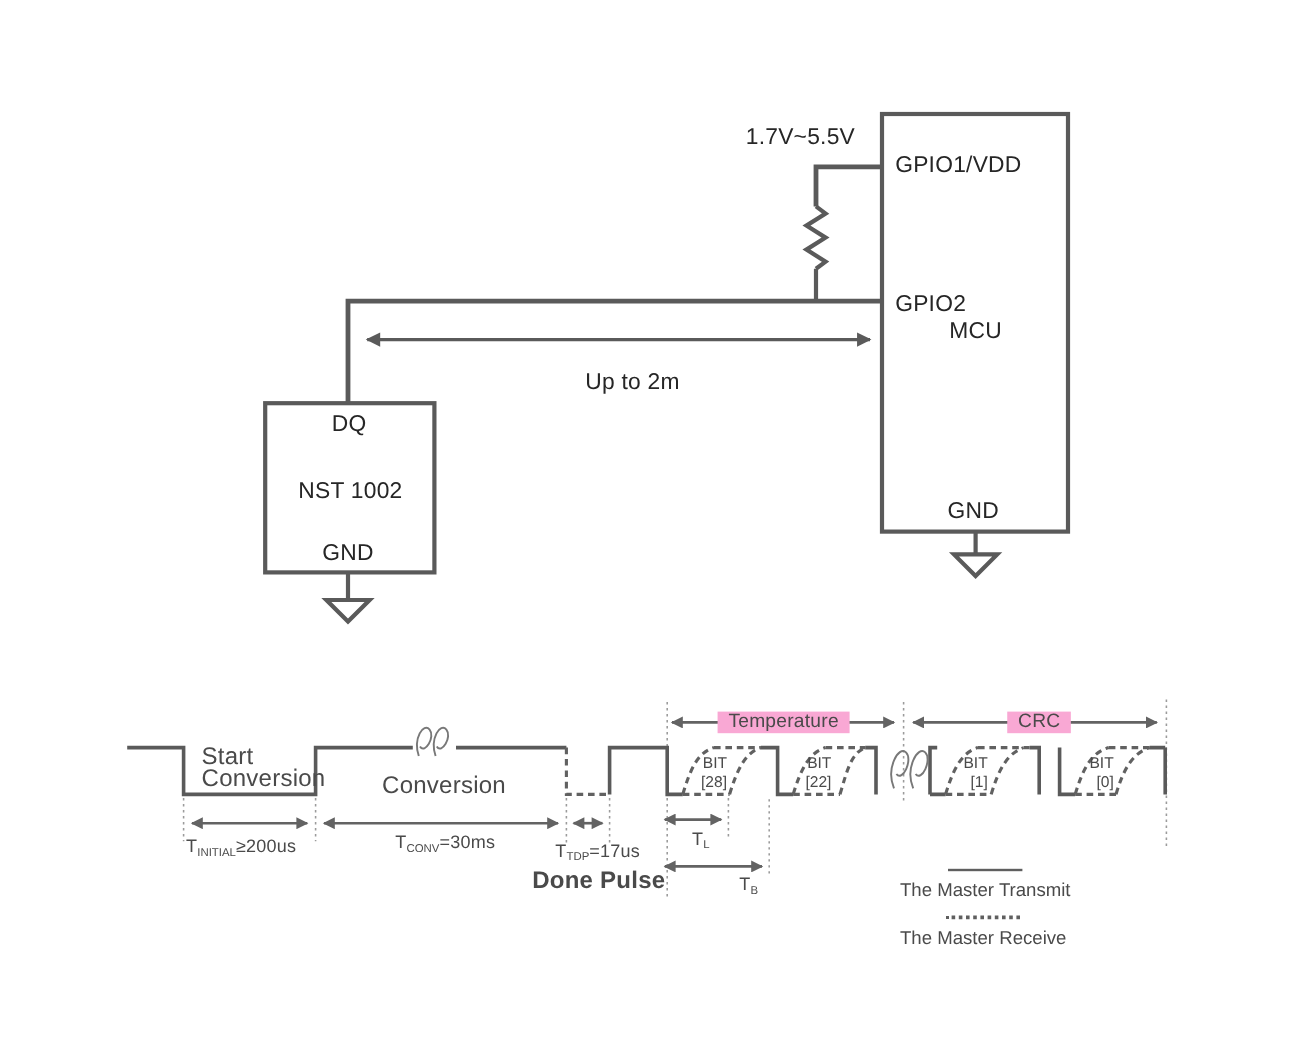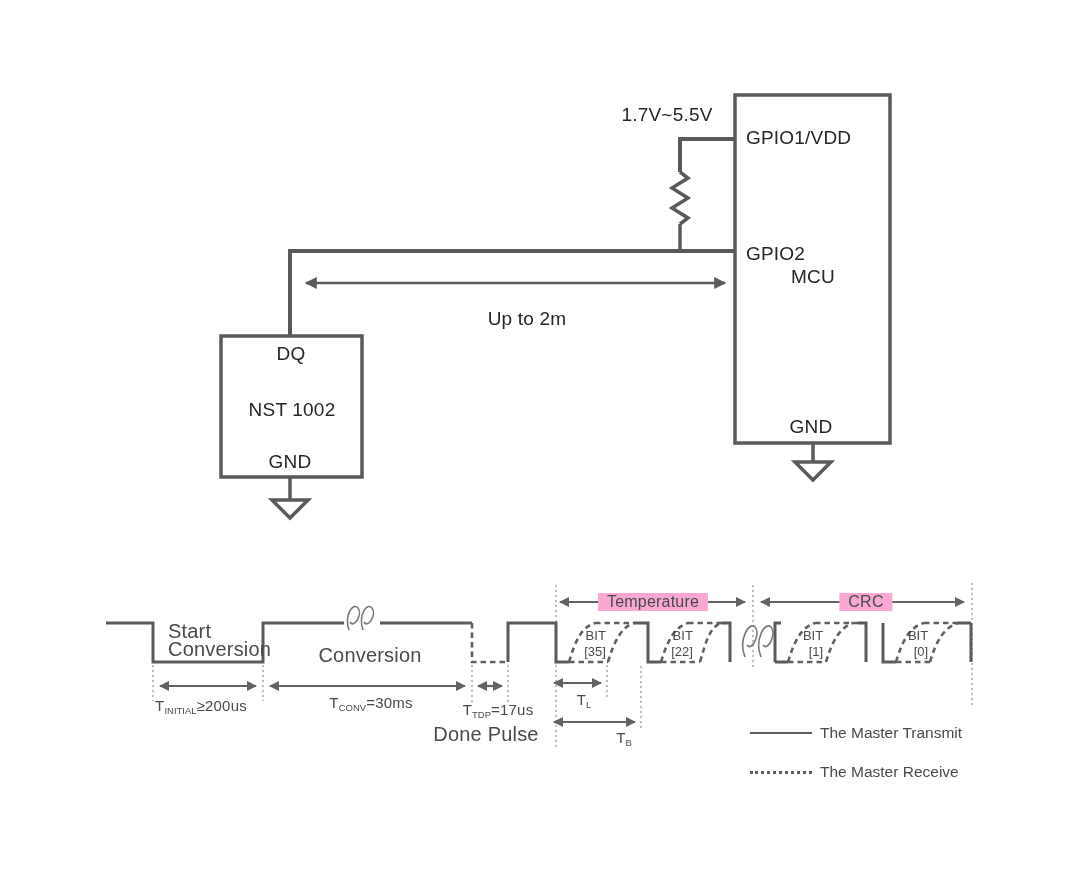--- a/index.html
+++ b/index.html
@@ -11,21 +11,21 @@
   .stage svg { position:absolute; left:0; top:0; }
   .lbl { position:absolute; white-space:nowrap; }
   .c-lbl { font-size:19px; color:#262626; letter-spacing:0.2px; }
   .t-lbl { font-size:20px; color:#4a4a4a; letter-spacing:0.2px; }
   .ctr { transform:translateX(-50%); }
   .sect { background:#f9a8d4; padding:0 9px; }
   .bit-label { position:absolute; top:628px; transform:translateX(-50%);
     text-align:right; font-size:13px; line-height:15.5px; color:#4a4a4a; }
   .param sub { font-size:9.5px; vertical-align:-3px; letter-spacing:0; }
   .two-line { line-height:18px; }
-  .legend-row { position:absolute; display:flex; align-items:center; gap:8px; }
+  .legend-row { position:absolute; display:flex; align-items:center; gap:8px;flex-direction:column; }
   .legend-line { width:62px; height:0; }
   .legend-line.solid  { border-top:2.5px solid #5f5f5f; }
   .legend-line.dotted { border-top:3px dotted #5f5f5f; }
   .legend-text { font-size:15.5px; color:#4a4a4a; }
 </style>
 </head>
 <body>
 
 <div class="stage">
 
@@ -148,21 +148,21 @@
   <div class="lbl t-lbl ctr sect" style="left:866px; top:593px; font-size:16px;">CRC</div>
 
   <div class="lbl t-lbl two-line" style="left:168px; top:622px;">
     <div>Start</div>
     <div>Conversion</div>
   </div>
   <div class="lbl t-lbl ctr" style="left:370px; top:644px;">Conversion</div>
 
   <div class="bit-label" style="left:595px;">
     <div>BIT</div>
-    <div>[35]</div>
+    <div>[28]</div>
   </div>
   <div class="bit-label" style="left:682px;">
     <div>BIT</div>
     <div>[22]</div>
   </div>
   <div class="bit-label" style="left:813px;">
     <div>BIT</div>
     <div>[1]</div>
   </div>
   <div class="bit-label" style="left:918px;">
@@ -172,21 +172,21 @@
 
   <div class="lbl t-lbl param" style="left:155px; top:697px; font-size:15px;">
     <span>T</span><sub>INITIAL</sub><span>≥200us</span>
   </div>
   <div class="lbl t-lbl param ctr" style="left:371px; top:694px; font-size:15px;">
     <span>T</span><sub>CONV</sub><span>=30ms</span>
   </div>
   <div class="lbl t-lbl param ctr" style="left:498px; top:701px; font-size:15px;">
     <span>T</span><sub>TDP</sub><span>=17us</span>
   </div>
-  <div class="lbl t-lbl ctr" style="left:486px; top:723px;">Done Pulse</div>
+  <div class="lbl t-lbl ctr" style="left:499px; top:723px;font-weight:bold;">Done Pulse</div>
   <div class="lbl t-lbl param ctr" style="left:584px; top:691px; font-size:15px;">
     <span>T</span><sub>L</sub>
   </div>
   <div class="lbl t-lbl param ctr" style="left:603px; top:729px; font-size:15px;margin-left:21px;">
     <span>T</span><sub>B</sub>
   </div>
 
   <div class="legend-row" style="left:750px; top:724px;">
     <span class="legend-line solid"></span>
     <span class="legend-text">The Master Transmit</span>

